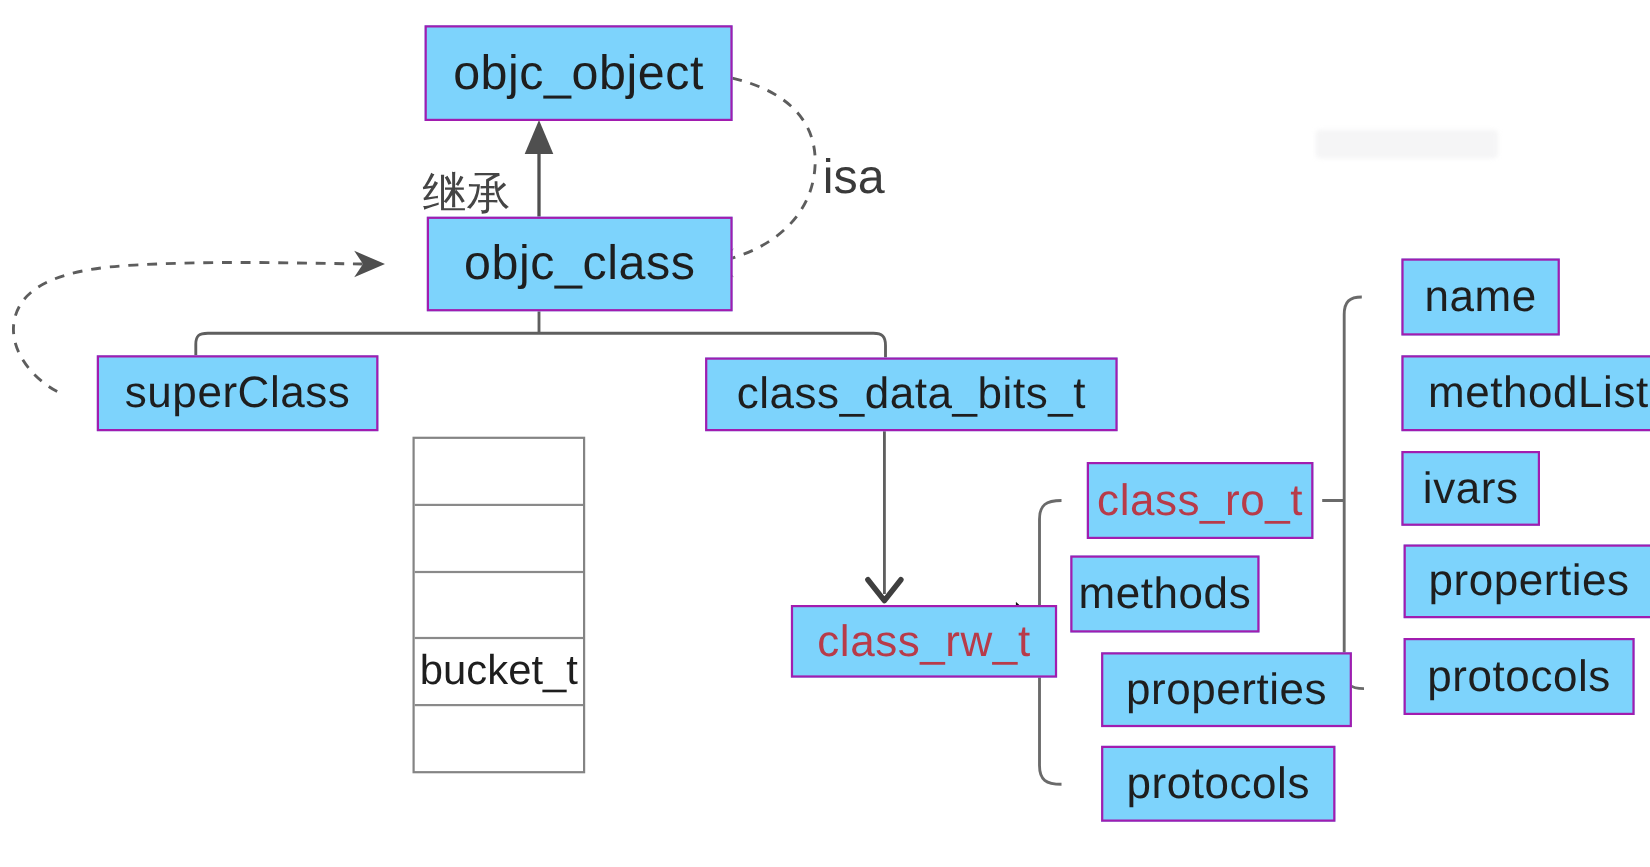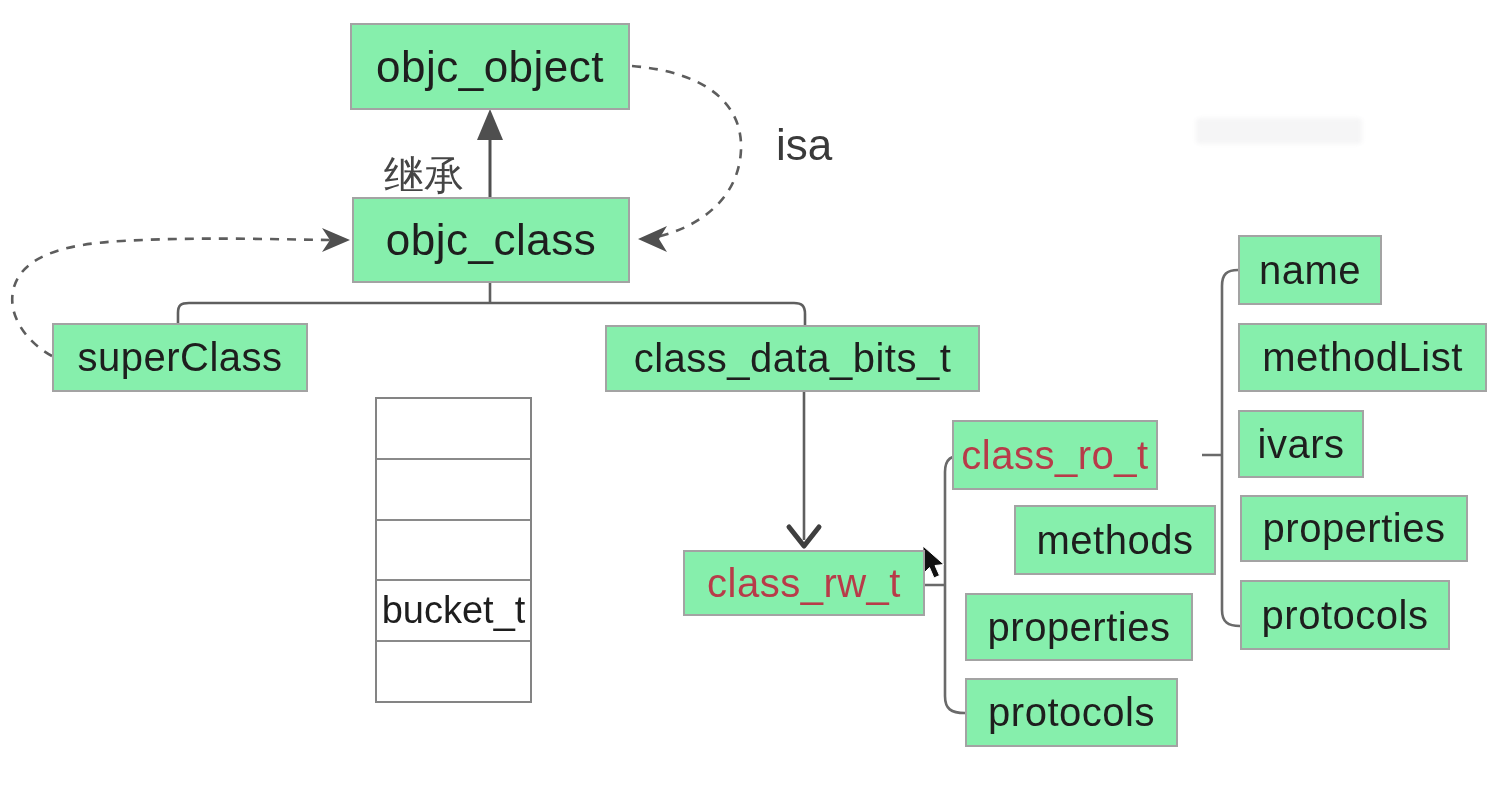--- a/index.html
+++ b/index.html
@@ -19,30 +19,31 @@
   #connector-layer {
     position: absolute;
     left: 0; top: 0;
     width: 1500px;
     height: 788px;
     z-index: 1;
   }
   .node {
     position: absolute;
     z-index: 2;
-    background: #86efac;
-    border: 2px solid #a3a3a3;
+    background: #7dd3fc;
+    border: 2px solid #a21caf;
     display: flex;
     align-items: center;
     justify-content: center;
     font-size: 40px;
     letter-spacing: 0.5px;
     color: #1e1e1e;
     box-sizing: border-box;
     white-space: nowrap;
+    margin-left: 36px;
   }
   .node.big { font-size: 44px; }
   .node.red { color: #b83b49; }
   .float-label {
     position: absolute;
     z-index: 2;
     white-space: nowrap;
   }
   #hash-table {
     position: absolute;
@@ -75,24 +76,23 @@
     text-align: center;
     font-size: 40px;
     color: #1c1c1c;
   }
   #inherit-label {
     left: 384px; top: 148px;
     font-size: 40px;
     color: #454545;
   }
   #isa-label {
-    left: 748px; top: 120px;
+    left: 748px; top: 136px;
     font-size: 44px;
     color: #3a3a3a;
-    margin-left: 28px;
   }
   #watermark {
     position: absolute;
     left: 1196px; top: 118px;
     width: 166px; height: 26px;
     z-index: 0;
     background: #f5f5f6;
     border-radius: 4px;
     filter: blur(2px);
   }
@@ -144,21 +144,21 @@
 
   <div class="node" style="left:52px;  top:323px; width:256px; height:69px;">superClass</div>
 
 
   <div class="node" style="left:605px; top:325px; width:375px; height:67px;">class_data_bits_t</div>
 
   <div class="node red" style="left:683px; top:550px; width:242px; height:66px;">class_rw_t</div>
 
   <div class="node red" style="left:952px; top:420px; width:206px; height:70px;">class_ro_t</div>
 
-  <div class="node" style="left:1014px; top:505px; width:202px; height:70px;">methods</div>
+  <div class="node" style="left:937px; top:505px; width:172px; height:70px;">methods</div>
 
   <div class="node" style="left:965px; top:593px; width:228px; height:68px;">properties</div>
 
   <div class="node" style="left:965px; top:678px; width:213px; height:69px;">protocols</div>
 
   <div class="node" style="left:1238px; top:235px; width:144px; height:70px;">name</div>
 
   <div class="node" style="left:1238px; top:410px; width:126px; height:68px;">ivars</div>
 
   <div class="node" style="left:1238px; top:323px; width:249px; height:69px;">methodList</div>

